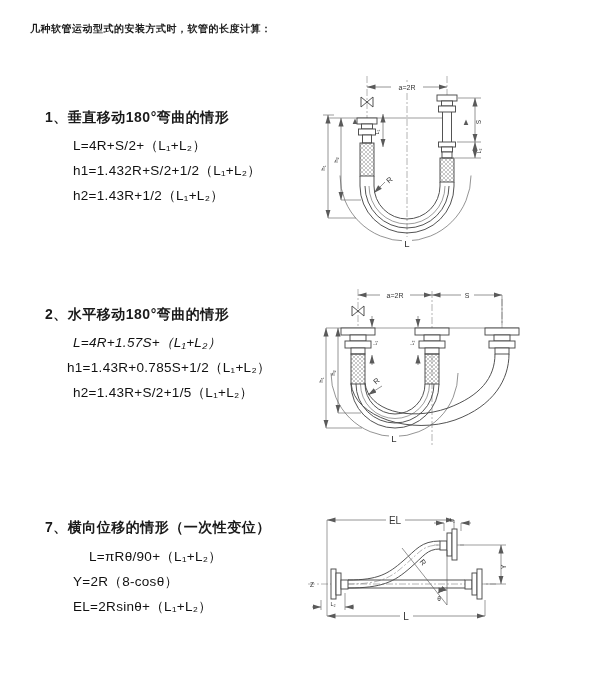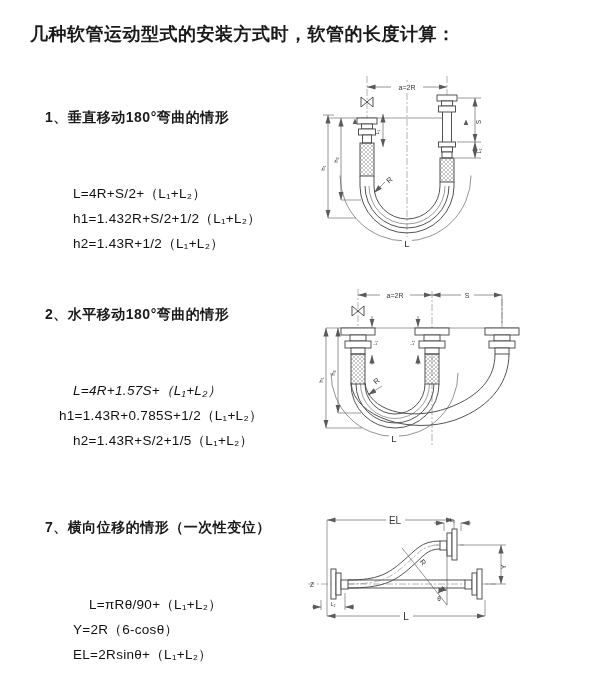--- a/index.html
+++ b/index.html
@@ -1,22 +1,22 @@
 <!DOCTYPE html>
 <html><head>
 <meta charset="utf-8">
 <style>
   html,body{margin:0;padding:0;background:#e8e8e8;}
   .page{
     position:relative;width:600px;height:675px;background:#ffffff;overflow:hidden;
     font-family:"Liberation Sans","DejaVu Sans",sans-serif;color:#1a1a1a;
   }
-  .title{position:absolute;left:30px;top:22px;font-size:18px;font-weight:600;letter-spacing:.5px;}
+  .title{position:absolute;left:30px;top:22px;font-size:10px;font-weight:600;letter-spacing:.5px;}
   .sec-head{position:absolute;font-size:14px;font-weight:600;letter-spacing:.5px;}
-  .formula{position:absolute;font-size:13.5px;font-weight:400;letter-spacing:.3px;color:#111;margin-top:48px;}
+  .formula{position:absolute;font-size:13.5px;font-weight:400;letter-spacing:.3px;color:#111;}
   svg{position:absolute;overflow:visible;}
   svg text{font-family:"Liberation Sans","DejaVu Sans",sans-serif;fill:#333;}
   .ln{fill:none;stroke:#4a4a4a;stroke-width:.95;}
   .thin{fill:none;stroke:#5a5a5a;stroke-width:.6;}
   .dim{fill:none;stroke:#5a5a5a;stroke-width:.65;}
   .cl{fill:none;stroke:#777;stroke-width:.55;stroke-dasharray:7 2 2 2;}
   .fit{fill:#ffffff;stroke:#4a4a4a;stroke-width:.95;}
   .wbg{fill:#ffffff;stroke:none;}
 </style>
 </head>
@@ -29,28 +29,28 @@
   <div>
     <div class="sec-head" style="left:45px;top:109px;">1、垂直移动180°弯曲的情形</div>
     <div class="formula" style="left:73px;top:137px;">L=4R+S/2+（L₁+L₂）</div>
     <div class="formula" style="left:73px;top:162px;text-align:right;">h1=1.432R+S/2+1/2（L₁+L₂）</div>
     <div class="formula" style="left:73px;top:187px;">h2=1.43R+1/2（L₁+L₂）</div>
   </div>
 
   <div>
     <div class="sec-head" style="left:45px;top:306px;">2、水平移动180°弯曲的情形</div>
     <div class="formula" style="left:73px;top:334px;font-style:italic;">L=4R+1.57S+（L₁+L₂）</div>
-    <div class="formula" style="left:59px;top:359px;">h1=1.43R+0.785S+1/2（L₁+L₂）</div>
+    <div class="formula" style="left:67px;top:359px;">h1=1.43R+0.785S+1/2（L₁+L₂）</div>
     <div class="formula" style="left:73px;top:384px;">h2=1.43R+S/2+1/5（L₁+L₂）</div>
   </div>
 
   <div>
     <div class="sec-head" style="left:45px;top:519px;">7、横向位移的情形（一次性变位）</div>
     <div class="formula" style="left:89px;top:548px;">L=πRθ/90+（L₁+L₂）</div>
-    <div class="formula" style="left:73px;top:573px;">Y=2R（6-cosθ）</div>
+    <div class="formula" style="left:73px;top:573px;">Y=2R（8-cosθ）</div>
     <div class="formula" style="left:73px;top:598px;">EL=2Rsinθ+（L₁+L₂）</div>
   </div>
 
   <svg style="left:312px;top:70px;" width="278" height="182" viewBox="0 0 278 182">
     <defs>
       <marker id="m1" markerUnits="userSpaceOnUse" markerWidth="9" markerHeight="7" refX="8.5" refY="3.5" orient="auto-start-reverse">
         <path d="M0,0.9 L8.5,3.5 L0,6.1 Z" fill="#5a5a5a"></path>
       </marker>
       <pattern id="hp1" width="4" height="4" patternUnits="userSpaceOnUse">
         <path d="M0,0 L4,4 M4,0 L0,4" stroke="#909090" stroke-width="0.5"></path>

